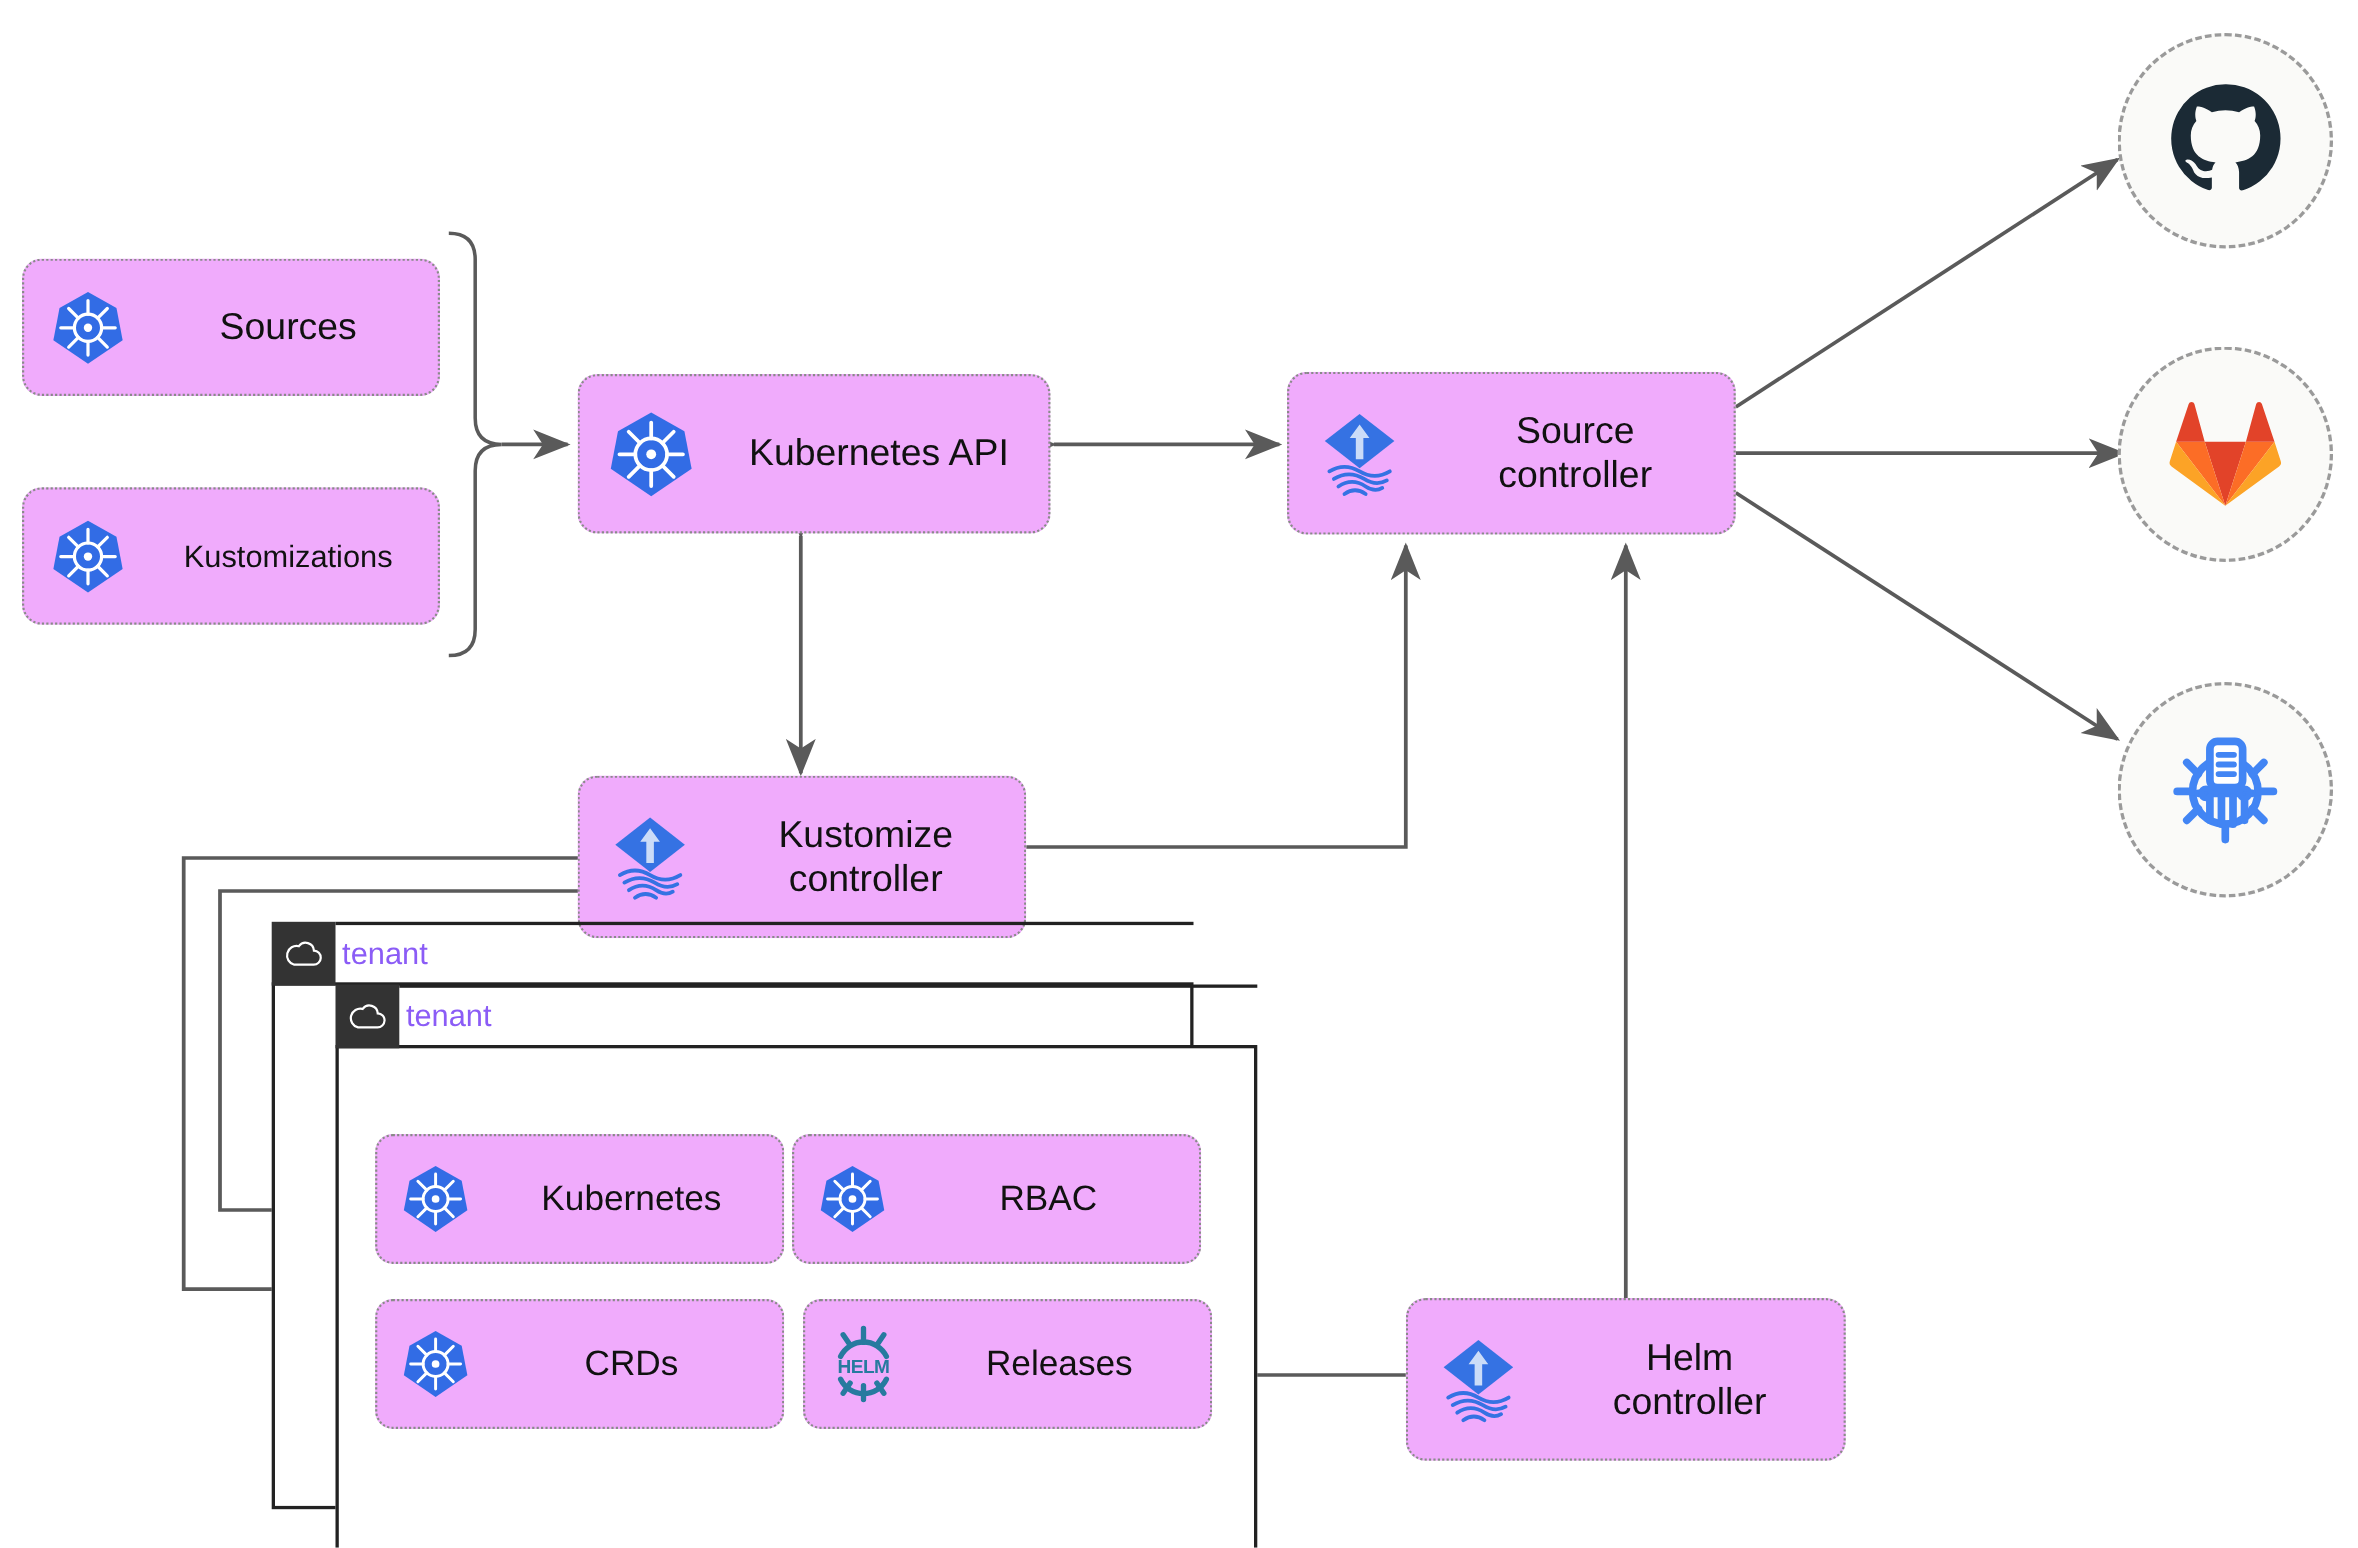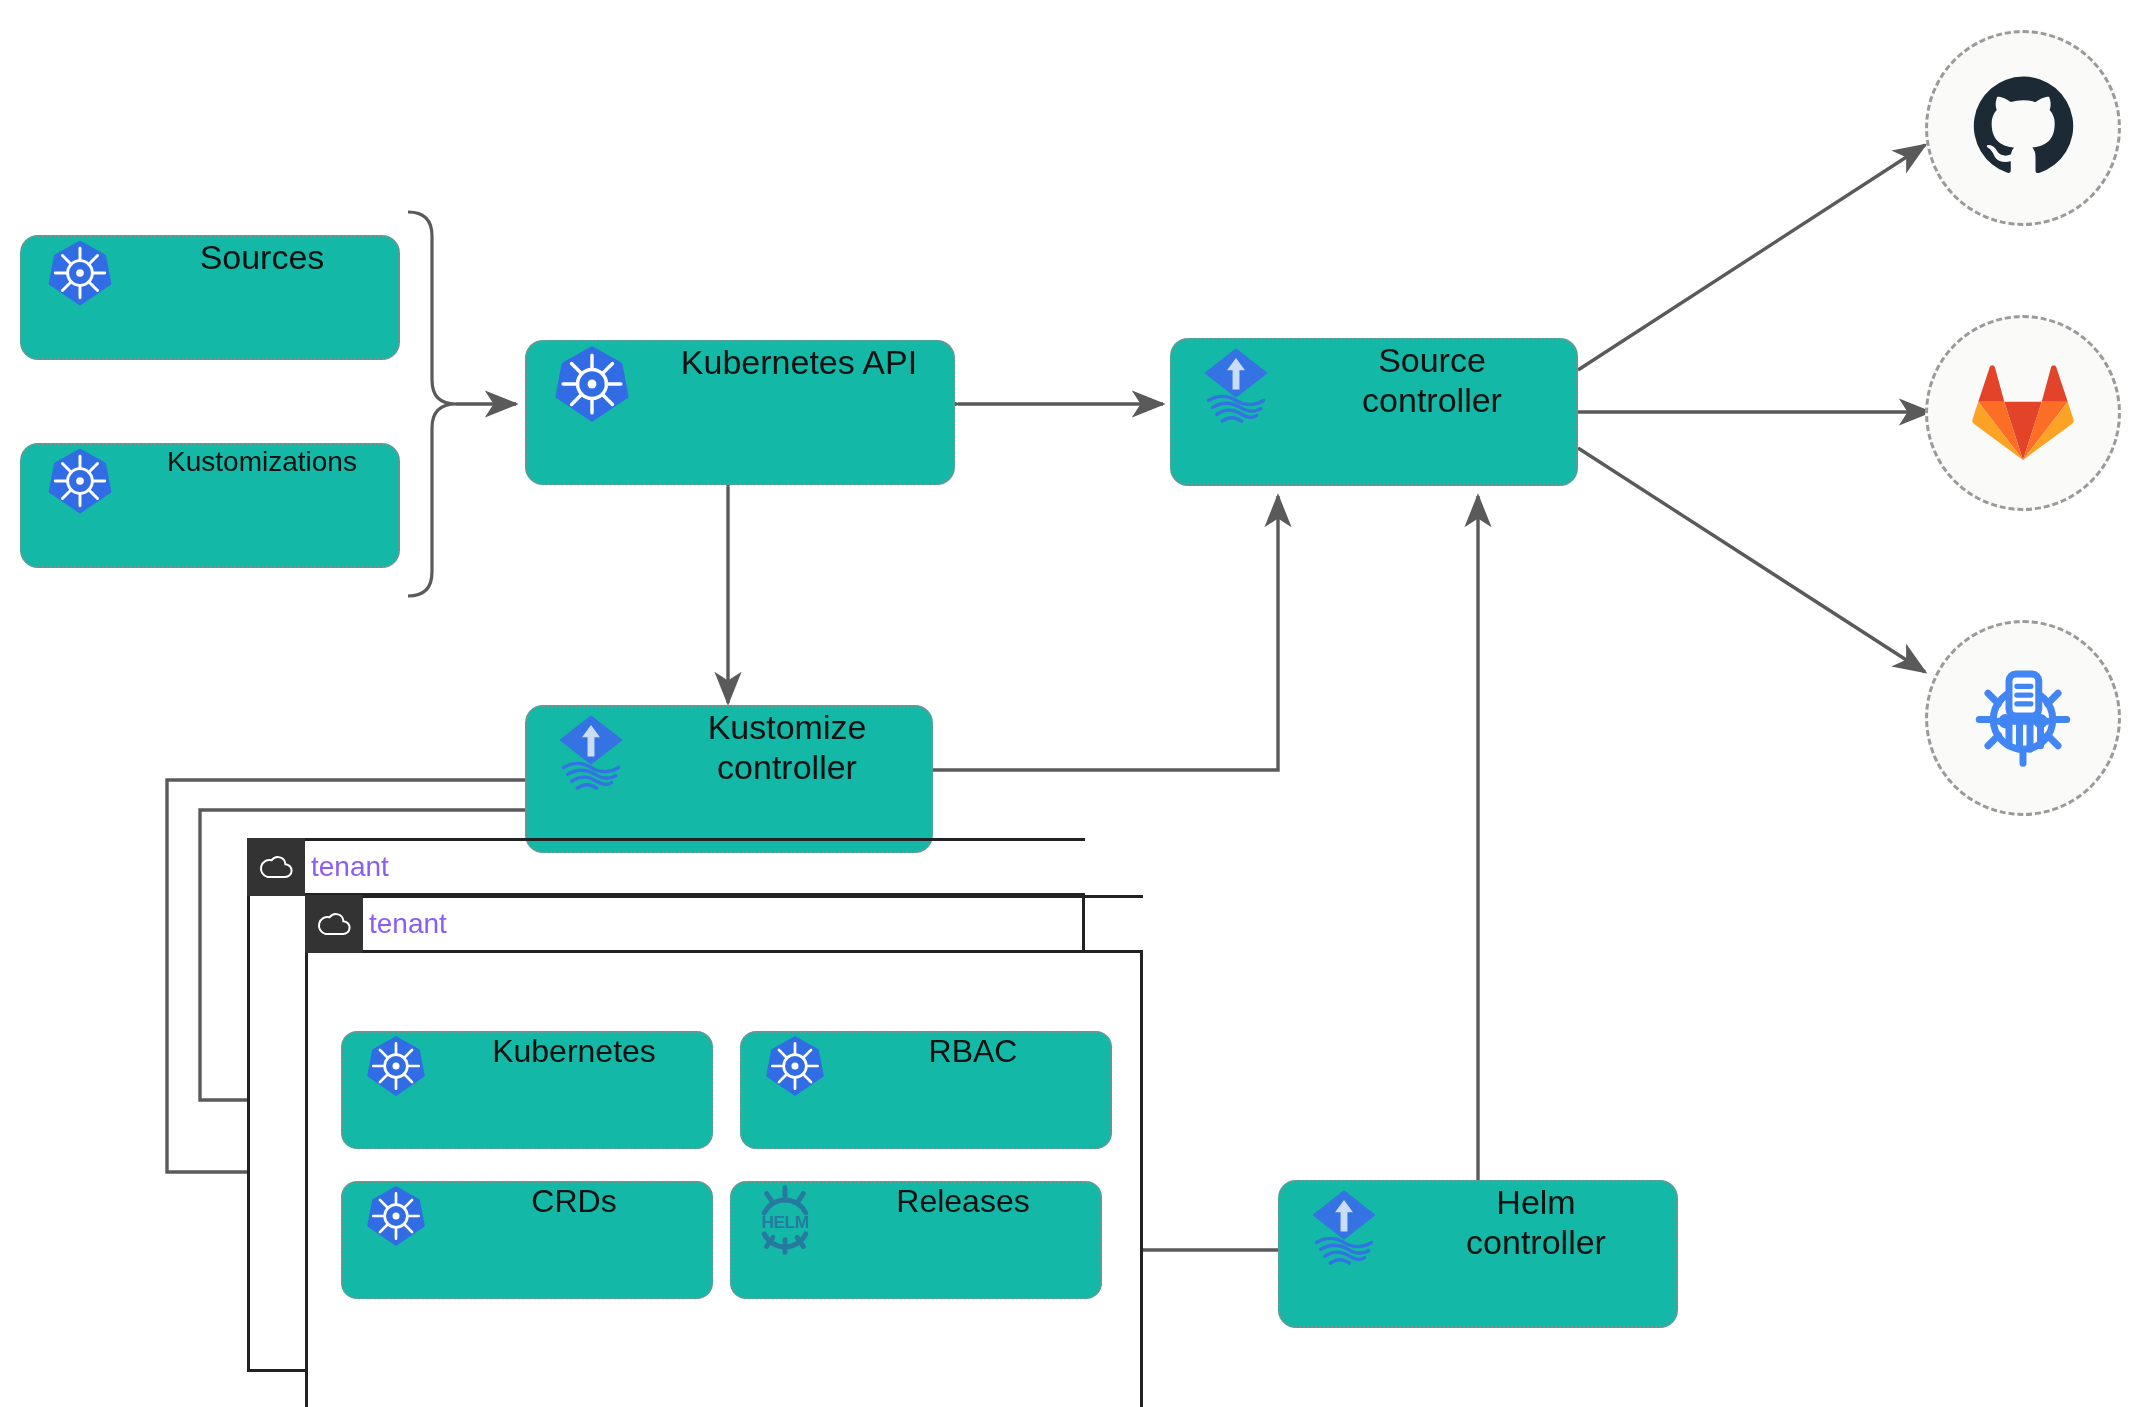--- a/index.html
+++ b/index.html
@@ -2,24 +2,24 @@
 <html><head>
 <meta charset="utf-8">
 <style>
   html,body{margin:0;padding:0;background:#ffffff;}
   body{font-family:"Liberation Sans","DejaVu Sans",sans-serif;}
   #canvas{position:relative;width:2144px;height:1407px;background:#fff;overflow:hidden;}
   svg.wires{position:absolute;left:0;top:0;width:2144px;height:1407px;pointer-events:none;}
 
   .node{
     position:absolute;
-    background:#14b8a6;
+    background:#f0abfc;
     border:2px dotted #8a8a8a;
     border-radius:18px;
-    display:flex;align-items:flex-start;
+    display:flex;align-items:center;
     box-sizing:border-box;
   }
   .node .ico{flex:0 0 auto;display:flex;align-items:center;justify-content:center;}
   .node .lbl{
     flex:1 1 auto;text-align:center;color:#111;
     font-size:34px;line-height:1.18;white-space:pre-line;
     padding-right:12px;
   }
   .node.small .lbl{font-size:32px;}
 
@@ -220,21 +220,21 @@
             <path d="M32 21 L32 10 M32 43 L32 54 M21 32 L10 32 M43 32 L54 32
                      M24.2 24.2 L16.4 16.4 M39.8 39.8 L47.6 47.6
                      M24.2 39.8 L16.4 47.6 M39.8 24.2 L47.6 16.4"></path>
           </g>
           <circle cx="32" cy="32" r="3.4" fill="#fff"></circle>
         </svg>
       </span>
       <span class="lbl">Kubernetes</span>
     </div>
 
-    <div class="node small" style="left:432px;top:78px;width:372px;height:118px;border-radius:16px;">
+    <div class="node small" style="left:412px;top:78px;width:372px;height:118px;border-radius:16px;">
       <span class="ico" style="width:106px;">
         <svg width="66" height="66" viewBox="0 0 64 64">
           <polygon points="32,3 55,16 60,42 32,61 4,42 9,16" fill="#326CE5"></polygon>
           <g fill="none" stroke="#fff" stroke-width="2.6" stroke-linecap="round">
             <circle cx="32" cy="32" r="11"></circle>
             <path d="M32 21 L32 10 M32 43 L32 54 M21 32 L10 32 M43 32 L54 32
                      M24.2 24.2 L16.4 16.4 M39.8 39.8 L47.6 47.6
                      M24.2 39.8 L16.4 47.6 M39.8 24.2 L47.6 16.4"></path>
           </g>
           <circle cx="32" cy="32" r="3.4" fill="#fff"></circle>

